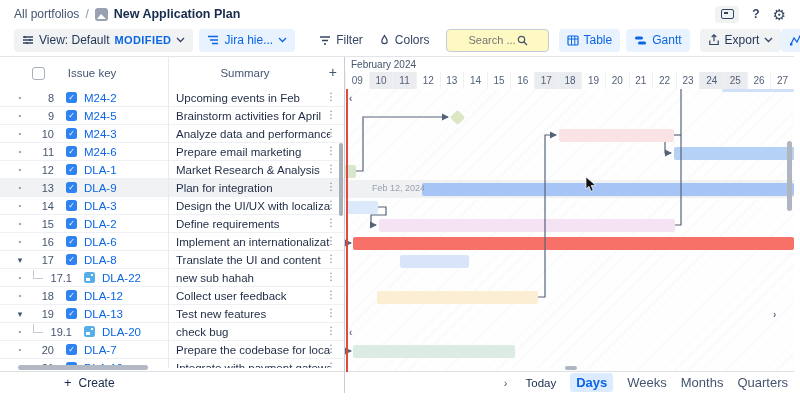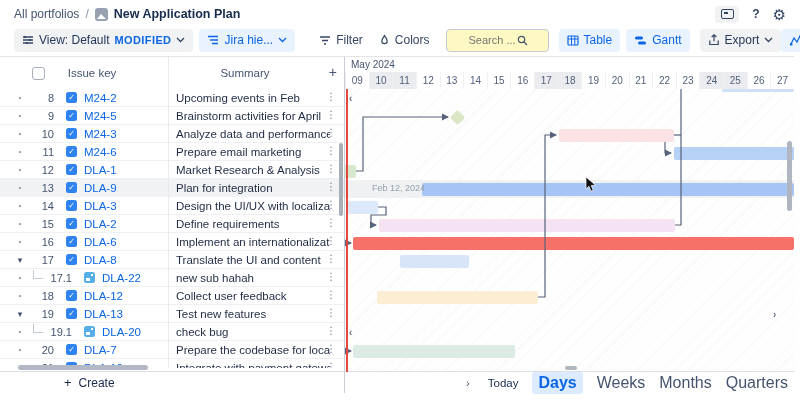--- a/index.html
+++ b/index.html
@@ -81,21 +81,21 @@
   .ind{position:absolute;font-size:10px;font-weight:bold;color:#66708A;z-index:2;line-height:1;}
   .conn{position:absolute;left:0;top:0;z-index:3;}
   .todayline{position:absolute;left:1px;top:0;bottom:0;width:2px;background:#E2483D;z-index:4;}
   .tooltip{position:absolute;font-size:9px;color:#97A0AF;z-index:2;white-space:nowrap;}
   .cv-scroll{position:absolute;right:2px;top:52px;width:5px;height:70px;border-radius:3px;background:#AFB6C0;z-index:5;}
   .ch-dot{position:absolute;left:220px;bottom:2px;width:12px;height:4px;border-radius:2px;background:#AFB6C0;z-index:5;}
   .cursor{position:absolute;z-index:6;}
   .cfooter{position:absolute;bottom:0;left:0;right:0;height:21px;border-top:1px solid #DCDFE4;display:flex;align-items:center;justify-content:flex-end;gap:14px;padding-right:6px;background:#fff;}
   .cf-chev{font-size:11px;color:#44546F;margin-right:4px;}
   .cf-today{font-size:11.5px;color:#172B4D;}
-  .lvl{font-size:16px;color:#44546F;}
+  .lvl{font-size:13px;color:#44546F;}
   .lvl.active{background:#DCEBFF;color:#0C66E4;font-weight:bold;padding:2px 6px;border-radius:3px;}
 </style>
 </head>
 <body>
 
 <div class="app">
 
   <div class="topbar">
     <span class="crumb-root">All portfolios</span>
     <span class="crumb-sep">/</span>
@@ -351,21 +351,21 @@
         </div>
       <div class="tv-scroll"></div>
       <div class="lh-scroll"></div>
       <div class="lfooter">
         <span class="plus">+</span>
         <span class="create">Create</span>
       </div>
     </div>
 
     <div class="chart">
-      <div class="month">May 2024</div>
+      <div class="month">February 2024</div>
       <div class="days" id="days">
           <span class="day">09</span>
           <span class="day we">10</span>
           <span class="day we">11</span>
           <span class="day">12</span>
           <span class="day">13</span>
           <span class="day">14</span>
           <span class="day">15</span>
           <span class="day">16</span>
           <span class="day we">17</span>

